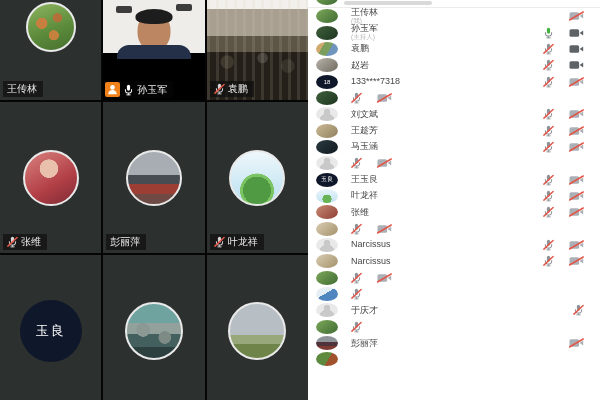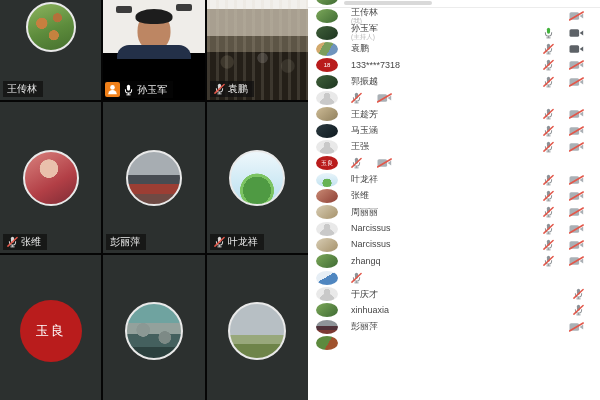--- a/index.html
+++ b/index.html
@@ -56,21 +56,21 @@
       radial-gradient(circle at 56% 68%, #c5823f 0 12%, transparent 13%),
       linear-gradient(160deg,#8db45e 0%,#5d8c3c 55%,#46702e 100%);}
   .av-child-red{background:
       radial-gradient(circle at 46% 32%, #e9c0ac 0 20%, transparent 21%),
       linear-gradient(150deg,#d9827e,#b23f46 60%,#7e2b35);}
   .av-tank-monument{background:
       linear-gradient(#a7adb2 0 45%,#474c52 45% 62%,#9c3e34 62% 80%,#6f4a44 80%);}
   .av-green-globe{background:
       radial-gradient(circle at 50% 74%, #4f9a43 0 30%, #7cc463 30% 36%, transparent 37%),
       linear-gradient(#eef7fb,#b9e0f0);}
-  .av-blue-initial{background:#b91c1c;}
+  .av-blue-initial{background:#0f172a;}
   .av-surreal-rocks{background:
       radial-gradient(circle at 30% 48%, #8b9894 0 14%, transparent 15%),
       radial-gradient(circle at 70% 62%, #7d8a86 0 12%, transparent 13%),
       linear-gradient(#6fa3a0 0 35%,#93a19c 35% 55%,#44605e 55% 80%,#2c413f 80%);}
   .av-meadow{background:linear-gradient(#b7bfc4 0 58%,#98a87b 58% 74%,#6e8449 74%);}
 
   .av-scenery-green{background:linear-gradient(140deg,#7ca85a,#3f6b33);}
   .av-scenery-dark-green{background:linear-gradient(140deg,#40603a,#1d3520);}
   .av-scenery-multi{background:linear-gradient(120deg,#d2a96c 0 30%,#7b9e5c 30% 60%,#6f94bd 60%);}
   .av-scenery-gray{background:linear-gradient(140deg,#b8b4aa,#6f6a60);}
@@ -269,20 +269,43 @@
             </span>
             <span>
               <svg width="15" height="10" viewBox="0 0 15 10">
                 <rect x="0.5" y="1.2" width="9.6" height="7.6" rx="1.6" fill="#5d6267"></rect>
                 <path d="M10.6 5 L14.2 2.4 V7.6 Z" fill="#5d6267"></path>
               </svg>
             </span>
           </div>
         </div>
         <div class="prow">
+          <div class="pavatar av-scenery-gray"></div>
+          <div class="pnames">
+            <div class="pname">赵岩</div>
+          </div>
+          <div class="picons">
+            <span>
+              <svg width="11" height="12" viewBox="0 0 12 13">
+                <rect x="4.3" y="0.8" width="3.4" height="6.4" rx="1.7" fill="#8d9297"></rect>
+                <path d="M2.6 5.8 v0.6 a3.4 3.4 0 0 0 6.8 0 v-0.6" fill="none" stroke="#8d9297" stroke-width="1.1"></path>
+                <line x1="6" y1="10" x2="6" y2="11.6" stroke="#8d9297" stroke-width="1.1"></line>
+                <line x1="3.8" y1="11.8" x2="8.2" y2="11.8" stroke="#8d9297" stroke-width="1.1"></line>
+                <line x1="1" y1="11" x2="11" y2="1.5" stroke="#e2574a" stroke-width="1.6" stroke-linecap="round"></line>
+              </svg>
+            </span>
+            <span>
+              <svg width="15" height="10" viewBox="0 0 15 10">
+                <rect x="0.5" y="1.2" width="9.6" height="7.6" rx="1.6" fill="#5d6267"></rect>
+                <path d="M10.6 5 L14.2 2.4 V7.6 Z" fill="#5d6267"></path>
+              </svg>
+            </span>
+          </div>
+        </div>
+        <div class="prow">
           <div class="pavatar av-blue-initial txt">18</div>
           <div class="pnames">
             <div class="pname">133****7318</div>
           </div>
           <div class="picons">
             <span>
               <svg width="11" height="12" viewBox="0 0 12 13">
                 <rect x="4.3" y="0.8" width="3.4" height="6.4" rx="1.7" fill="#8d9297"></rect>
                 <path d="M2.6 5.8 v0.6 a3.4 3.4 0 0 0 6.8 0 v-0.6" fill="none" stroke="#8d9297" stroke-width="1.1"></path>
                 <line x1="6" y1="10" x2="6" y2="11.6" stroke="#8d9297" stroke-width="1.1"></line>
@@ -294,23 +317,20 @@
               <svg width="15" height="10" viewBox="0 0 15 10">
                 <rect x="0.5" y="1.2" width="9.6" height="7.6" rx="1.6" fill="#aab0b5"></rect>
                 <path d="M10.6 5 L14.2 2.4 V7.6 Z" fill="#aab0b5"></path>
                 <line x1="0.5" y1="9" x2="14.2" y2="1" stroke="#e2574a" stroke-width="1.5" stroke-linecap="round"></line>
               </svg>
             </span>
           </div>
         </div>
         <div class="prow">
           <div class="pavatar av-scenery-dark-green"></div>
-          <div class="pnames">
-            <div class="pname">郭振越</div>
-          </div>
           <div class="picons">
             <span>
               <svg width="11" height="12" viewBox="0 0 12 13">
                 <rect x="4.3" y="0.8" width="3.4" height="6.4" rx="1.7" fill="#8d9297"></rect>
                 <path d="M2.6 5.8 v0.6 a3.4 3.4 0 0 0 6.8 0 v-0.6" fill="none" stroke="#8d9297" stroke-width="1.1"></path>
                 <line x1="6" y1="10" x2="6" y2="11.6" stroke="#8d9297" stroke-width="1.1"></line>
                 <line x1="3.8" y1="11.8" x2="8.2" y2="11.8" stroke="#8d9297" stroke-width="1.1"></line>
                 <line x1="1" y1="11" x2="11" y2="1.5" stroke="#e2574a" stroke-width="1.6" stroke-linecap="round"></line>
               </svg>
             </span>
@@ -318,20 +338,23 @@
               <svg width="15" height="10" viewBox="0 0 15 10">
                 <rect x="0.5" y="1.2" width="9.6" height="7.6" rx="1.6" fill="#aab0b5"></rect>
                 <path d="M10.6 5 L14.2 2.4 V7.6 Z" fill="#aab0b5"></path>
                 <line x1="0.5" y1="9" x2="14.2" y2="1" stroke="#e2574a" stroke-width="1.5" stroke-linecap="round"></line>
               </svg>
             </span>
           </div>
         </div>
         <div class="prow">
           <div class="pavatar av-default"></div>
+          <div class="pnames">
+            <div class="pname">刘文斌</div>
+          </div>
           <div class="picons">
             <span>
               <svg width="11" height="12" viewBox="0 0 12 13">
                 <rect x="4.3" y="0.8" width="3.4" height="6.4" rx="1.7" fill="#8d9297"></rect>
                 <path d="M2.6 5.8 v0.6 a3.4 3.4 0 0 0 6.8 0 v-0.6" fill="none" stroke="#8d9297" stroke-width="1.1"></path>
                 <line x1="6" y1="10" x2="6" y2="11.6" stroke="#8d9297" stroke-width="1.1"></line>
                 <line x1="3.8" y1="11.8" x2="8.2" y2="11.8" stroke="#8d9297" stroke-width="1.1"></line>
                 <line x1="1" y1="11" x2="11" y2="1.5" stroke="#e2574a" stroke-width="1.6" stroke-linecap="round"></line>
               </svg>
             </span>
@@ -387,23 +410,20 @@
               <svg width="15" height="10" viewBox="0 0 15 10">
                 <rect x="0.5" y="1.2" width="9.6" height="7.6" rx="1.6" fill="#aab0b5"></rect>
                 <path d="M10.6 5 L14.2 2.4 V7.6 Z" fill="#aab0b5"></path>
                 <line x1="0.5" y1="9" x2="14.2" y2="1" stroke="#e2574a" stroke-width="1.5" stroke-linecap="round"></line>
               </svg>
             </span>
           </div>
         </div>
         <div class="prow">
           <div class="pavatar av-default"></div>
-          <div class="pnames">
-            <div class="pname">王强</div>
-          </div>
           <div class="picons">
             <span>
               <svg width="11" height="12" viewBox="0 0 12 13">
                 <rect x="4.3" y="0.8" width="3.4" height="6.4" rx="1.7" fill="#8d9297"></rect>
                 <path d="M2.6 5.8 v0.6 a3.4 3.4 0 0 0 6.8 0 v-0.6" fill="none" stroke="#8d9297" stroke-width="1.1"></path>
                 <line x1="6" y1="10" x2="6" y2="11.6" stroke="#8d9297" stroke-width="1.1"></line>
                 <line x1="3.8" y1="11.8" x2="8.2" y2="11.8" stroke="#8d9297" stroke-width="1.1"></line>
                 <line x1="1" y1="11" x2="11" y2="1.5" stroke="#e2574a" stroke-width="1.6" stroke-linecap="round"></line>
               </svg>
             </span>
@@ -411,20 +431,23 @@
               <svg width="15" height="10" viewBox="0 0 15 10">
                 <rect x="0.5" y="1.2" width="9.6" height="7.6" rx="1.6" fill="#aab0b5"></rect>
                 <path d="M10.6 5 L14.2 2.4 V7.6 Z" fill="#aab0b5"></path>
                 <line x1="0.5" y1="9" x2="14.2" y2="1" stroke="#e2574a" stroke-width="1.5" stroke-linecap="round"></line>
               </svg>
             </span>
           </div>
         </div>
         <div class="prow">
           <div class="pavatar av-blue-initial txt">玉良</div>
+          <div class="pnames">
+            <div class="pname">王玉良</div>
+          </div>
           <div class="picons">
             <span>
               <svg width="11" height="12" viewBox="0 0 12 13">
                 <rect x="4.3" y="0.8" width="3.4" height="6.4" rx="1.7" fill="#8d9297"></rect>
                 <path d="M2.6 5.8 v0.6 a3.4 3.4 0 0 0 6.8 0 v-0.6" fill="none" stroke="#8d9297" stroke-width="1.1"></path>
                 <line x1="6" y1="10" x2="6" y2="11.6" stroke="#8d9297" stroke-width="1.1"></line>
                 <line x1="3.8" y1="11.8" x2="8.2" y2="11.8" stroke="#8d9297" stroke-width="1.1"></line>
                 <line x1="1" y1="11" x2="11" y2="1.5" stroke="#e2574a" stroke-width="1.6" stroke-linecap="round"></line>
               </svg>
             </span>
@@ -480,23 +503,20 @@
               <svg width="15" height="10" viewBox="0 0 15 10">
                 <rect x="0.5" y="1.2" width="9.6" height="7.6" rx="1.6" fill="#aab0b5"></rect>
                 <path d="M10.6 5 L14.2 2.4 V7.6 Z" fill="#aab0b5"></path>
                 <line x1="0.5" y1="9" x2="14.2" y2="1" stroke="#e2574a" stroke-width="1.5" stroke-linecap="round"></line>
               </svg>
             </span>
           </div>
         </div>
         <div class="prow">
           <div class="pavatar av-scenery-beige"></div>
-          <div class="pnames">
-            <div class="pname">周丽丽</div>
-          </div>
           <div class="picons">
             <span>
               <svg width="11" height="12" viewBox="0 0 12 13">
                 <rect x="4.3" y="0.8" width="3.4" height="6.4" rx="1.7" fill="#8d9297"></rect>
                 <path d="M2.6 5.8 v0.6 a3.4 3.4 0 0 0 6.8 0 v-0.6" fill="none" stroke="#8d9297" stroke-width="1.1"></path>
                 <line x1="6" y1="10" x2="6" y2="11.6" stroke="#8d9297" stroke-width="1.1"></line>
                 <line x1="3.8" y1="11.8" x2="8.2" y2="11.8" stroke="#8d9297" stroke-width="1.1"></line>
                 <line x1="1" y1="11" x2="11" y2="1.5" stroke="#e2574a" stroke-width="1.6" stroke-linecap="round"></line>
               </svg>
             </span>
@@ -552,23 +572,20 @@
               <svg width="15" height="10" viewBox="0 0 15 10">
                 <rect x="0.5" y="1.2" width="9.6" height="7.6" rx="1.6" fill="#aab0b5"></rect>
                 <path d="M10.6 5 L14.2 2.4 V7.6 Z" fill="#aab0b5"></path>
                 <line x1="0.5" y1="9" x2="14.2" y2="1" stroke="#e2574a" stroke-width="1.5" stroke-linecap="round"></line>
               </svg>
             </span>
           </div>
         </div>
         <div class="prow">
           <div class="pavatar av-scenery-green"></div>
-          <div class="pnames">
-            <div class="pname">zhangq</div>
-          </div>
           <div class="picons">
             <span>
               <svg width="11" height="12" viewBox="0 0 12 13">
                 <rect x="4.3" y="0.8" width="3.4" height="6.4" rx="1.7" fill="#8d9297"></rect>
                 <path d="M2.6 5.8 v0.6 a3.4 3.4 0 0 0 6.8 0 v-0.6" fill="none" stroke="#8d9297" stroke-width="1.1"></path>
                 <line x1="6" y1="10" x2="6" y2="11.6" stroke="#8d9297" stroke-width="1.1"></line>
                 <line x1="3.8" y1="11.8" x2="8.2" y2="11.8" stroke="#8d9297" stroke-width="1.1"></line>
                 <line x1="1" y1="11" x2="11" y2="1.5" stroke="#e2574a" stroke-width="1.6" stroke-linecap="round"></line>
               </svg>
             </span>
@@ -607,23 +624,20 @@
                 <path d="M2.6 5.8 v0.6 a3.4 3.4 0 0 0 6.8 0 v-0.6" fill="none" stroke="#8d9297" stroke-width="1.1"></path>
                 <line x1="6" y1="10" x2="6" y2="11.6" stroke="#8d9297" stroke-width="1.1"></line>
                 <line x1="3.8" y1="11.8" x2="8.2" y2="11.8" stroke="#8d9297" stroke-width="1.1"></line>
                 <line x1="1" y1="11" x2="11" y2="1.5" stroke="#e2574a" stroke-width="1.6" stroke-linecap="round"></line>
               </svg>
             </span>
           </div>
         </div>
         <div class="prow">
           <div class="pavatar av-scenery-green"></div>
-          <div class="pnames">
-            <div class="pname">xinhuaxia</div>
-          </div>
           <div class="picons">
             <span>
               <svg width="11" height="12" viewBox="0 0 12 13">
                 <rect x="4.3" y="0.8" width="3.4" height="6.4" rx="1.7" fill="#8d9297"></rect>
                 <path d="M2.6 5.8 v0.6 a3.4 3.4 0 0 0 6.8 0 v-0.6" fill="none" stroke="#8d9297" stroke-width="1.1"></path>
                 <line x1="6" y1="10" x2="6" y2="11.6" stroke="#8d9297" stroke-width="1.1"></line>
                 <line x1="3.8" y1="11.8" x2="8.2" y2="11.8" stroke="#8d9297" stroke-width="1.1"></line>
                 <line x1="1" y1="11" x2="11" y2="1.5" stroke="#e2574a" stroke-width="1.6" stroke-linecap="round"></line>
               </svg>
             </span>

